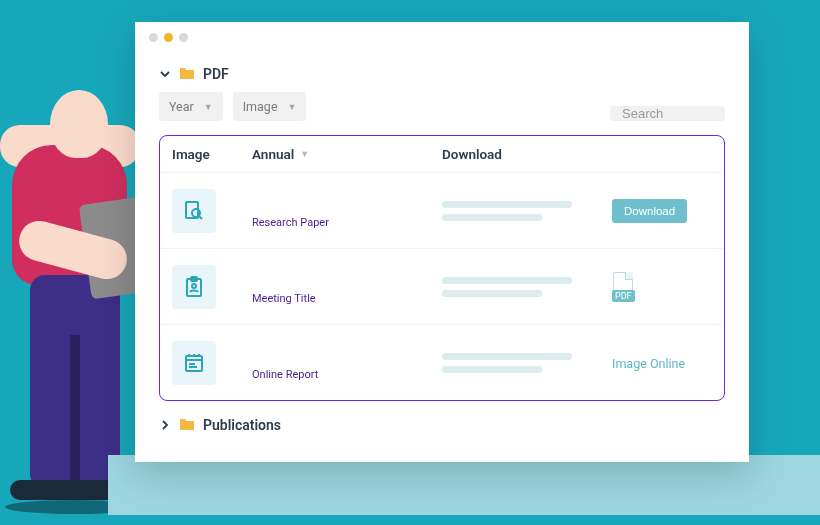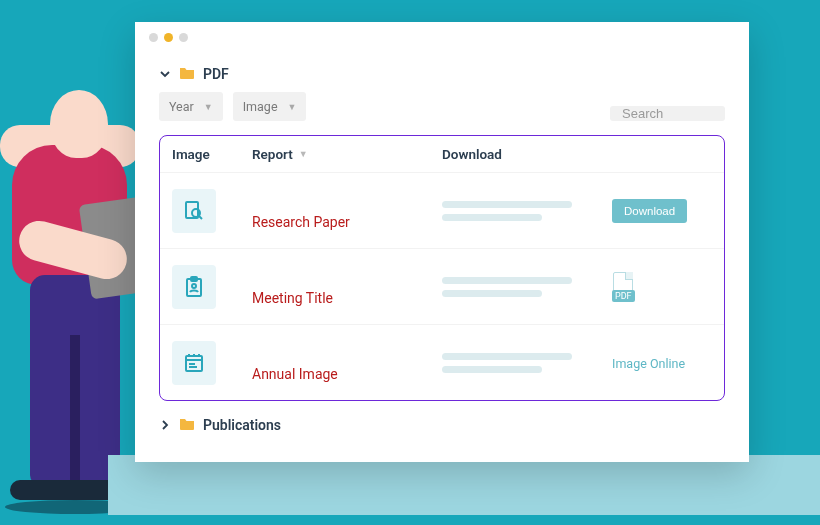--- a/index.html
+++ b/index.html
@@ -42,21 +42,21 @@
   .sel .dd { font-size: 9px; color:#a8a8a8; }
   .search { background:#f1f1f1; border:none; padding: 0 12px; font-size: 13px; color:#8a8a8a; width: 115px; border-radius:3px;margin-left:48px; }
   .search::placeholder { color:#9a9a9a; }
 
   .table { border:1px solid #6d28d9; border-radius:8px; }
   .thead, .trow { display:grid; grid-template-columns: 80px 190px 170px 120px; align-items:center; padding: 10px 12px; }
   .thead { font-size: 13.5px; color:#2c3e50; font-weight:600; }
   .thead .th { display:flex; align-items:center; gap:6px; }
   .trow { border-top: 1px solid #f2f2f2; min-height: 76px; }
   .trow .img { width:44px; height:44px; background:#e9f5f8; border-radius:4px; display:flex; align-items:center; justify-content:center; color:#2aa6bb; }
-  .trow .title { font-size: 14px; color:#b91c1c;margin-top:23px; }
+  .trow .title { font-size: 11px; color:#4c1d95;margin-top:23px; }
   .desc-skel { display:flex; flex-direction:column; gap:6px; }
   .skel { height:7px; background:#dcebee; border-radius:4px; }
   .skel.w1{ width:130px; } .skel.w2{ width:100px; }
 
   .dl-btn { background:#6fc0cc; color:#fff; border:none; font-size:11.5px; padding:6px 12px; border-radius:3px; cursor:pointer; }
   .dl-link { color:#5fb7c5; font-size:12.5px; cursor:pointer; }
   .pdf-badge { display:inline-flex; flex-direction:column; align-items:center; color:#6fc0cc; font-size:9px; }
   .pdf-badge .sheet { width:20px; height:24px; background:#fff; border:1.5px solid #b9dde3; border-radius:2px; position:relative; }
   .pdf-badge .sheet::before{ content:""; position:absolute; right:-1px; top:-1px; width:7px; height:7px; background:#e7f3f5; border-left:1.5px solid #b9dde3; border-bottom:1.5px solid #b9dde3; }
   .pdf-badge .lbl{ background:#6fc0cc; color:#fff; padding:1px 3px; border-radius:2px; margin-top:-6px; position:relative; }
@@ -116,21 +116,21 @@
       <div class="spacer"></div>
       <input class="search" placeholder="Search" style="">
     </div>
 
     <div class="table">
       <div class="thead">
         <div class="th">
             <span>Image</span>
           </div>
         <div class="th">
-          <span>Report</span>
+          <span>Annual</span>
           <span class="sort-caret">▼</span>
         </div>
         <div class="th">
             <span>Download</span>
           </div>
       </div>
 
       <div class="trow">
         <div class="img">
           <svg width="24" height="24" viewBox="0 0 24 24" fill="none" stroke="#2aa6bb" stroke-width="2">
@@ -173,21 +173,21 @@
 
       <div class="trow">
         <div class="img">
           <svg width="24" height="24" viewBox="0 0 24 24" fill="none" stroke="#2aa6bb" stroke-width="2">
             <rect x="4" y="5" width="16" height="15" rx="1"></rect>
             <path d="M4 9h16"></path>
               <path d="M7 3v3M12 3v3M17 3v3"></path>
             <path d="M7 13h6M7 16h8"></path>
           </svg>
         </div>
-        <div class="title">Annual Image</div>
+        <div class="title">Online Report</div>
         <div class="desc-skel">
           <div class="skel w1"></div>
             <div class="skel w2"></div>
         </div>
         <div>
           <span class="dl-link">Image Online</span>
         </div>
       </div>
     </div>
 

